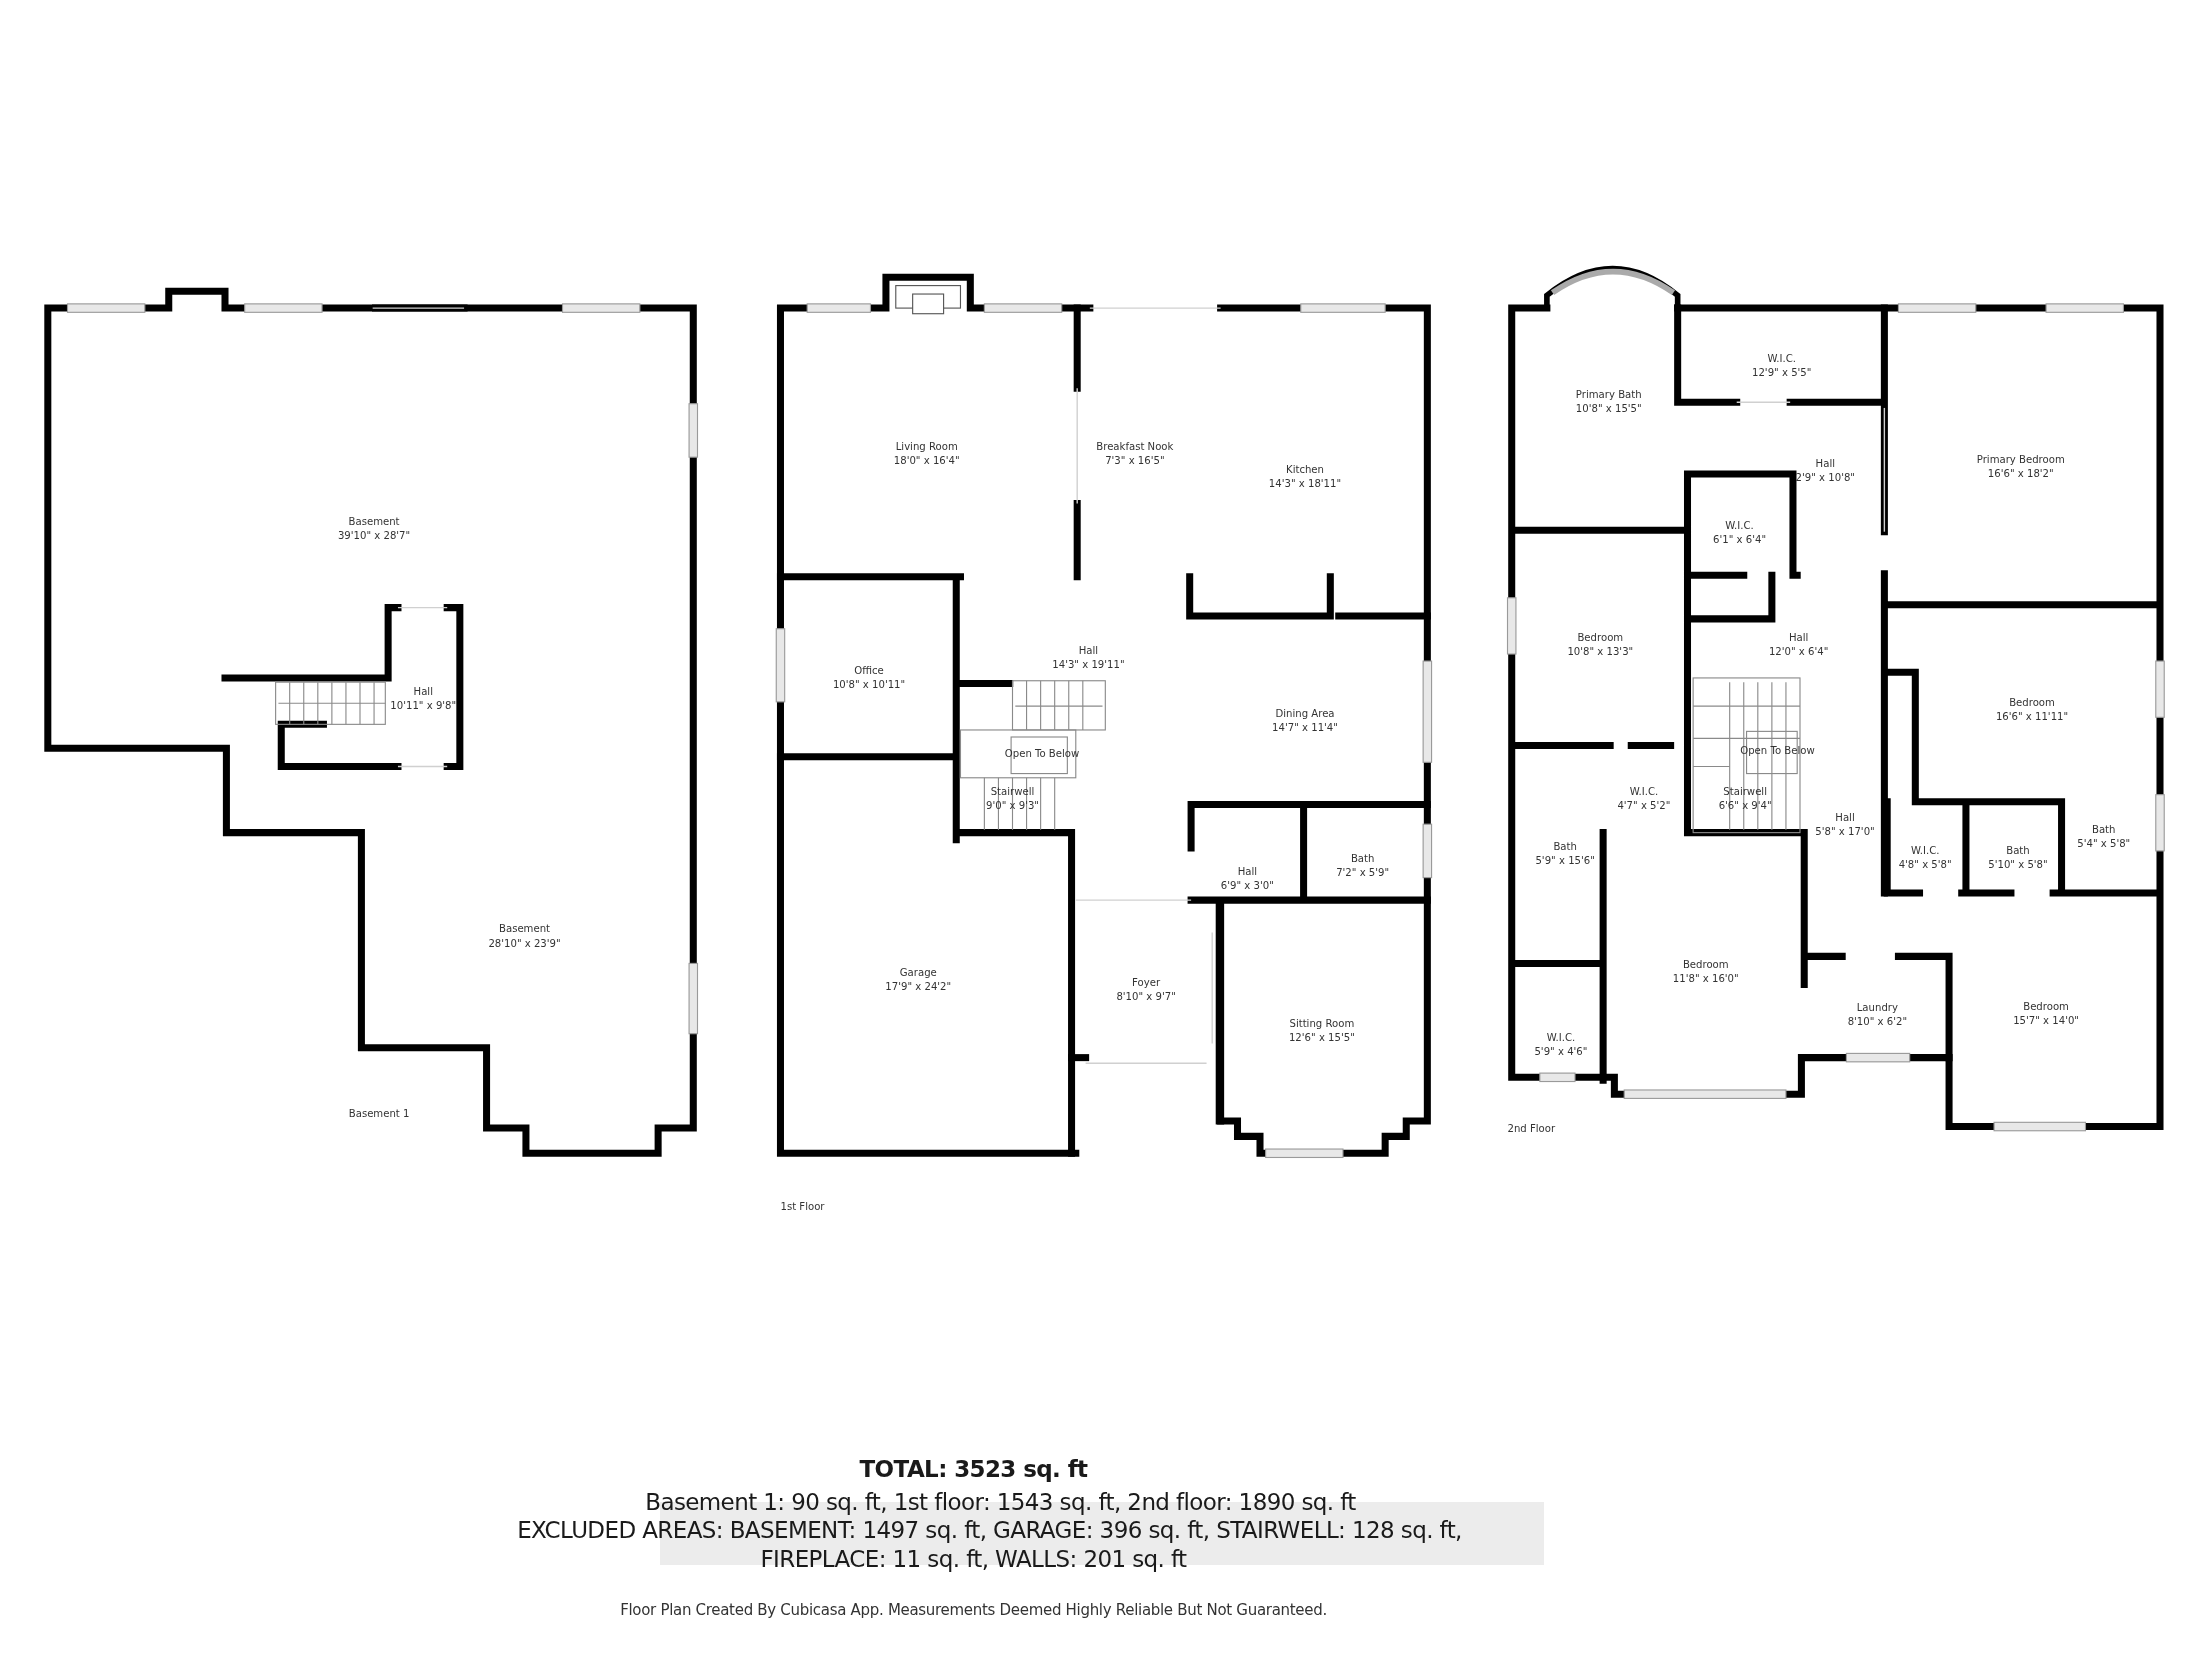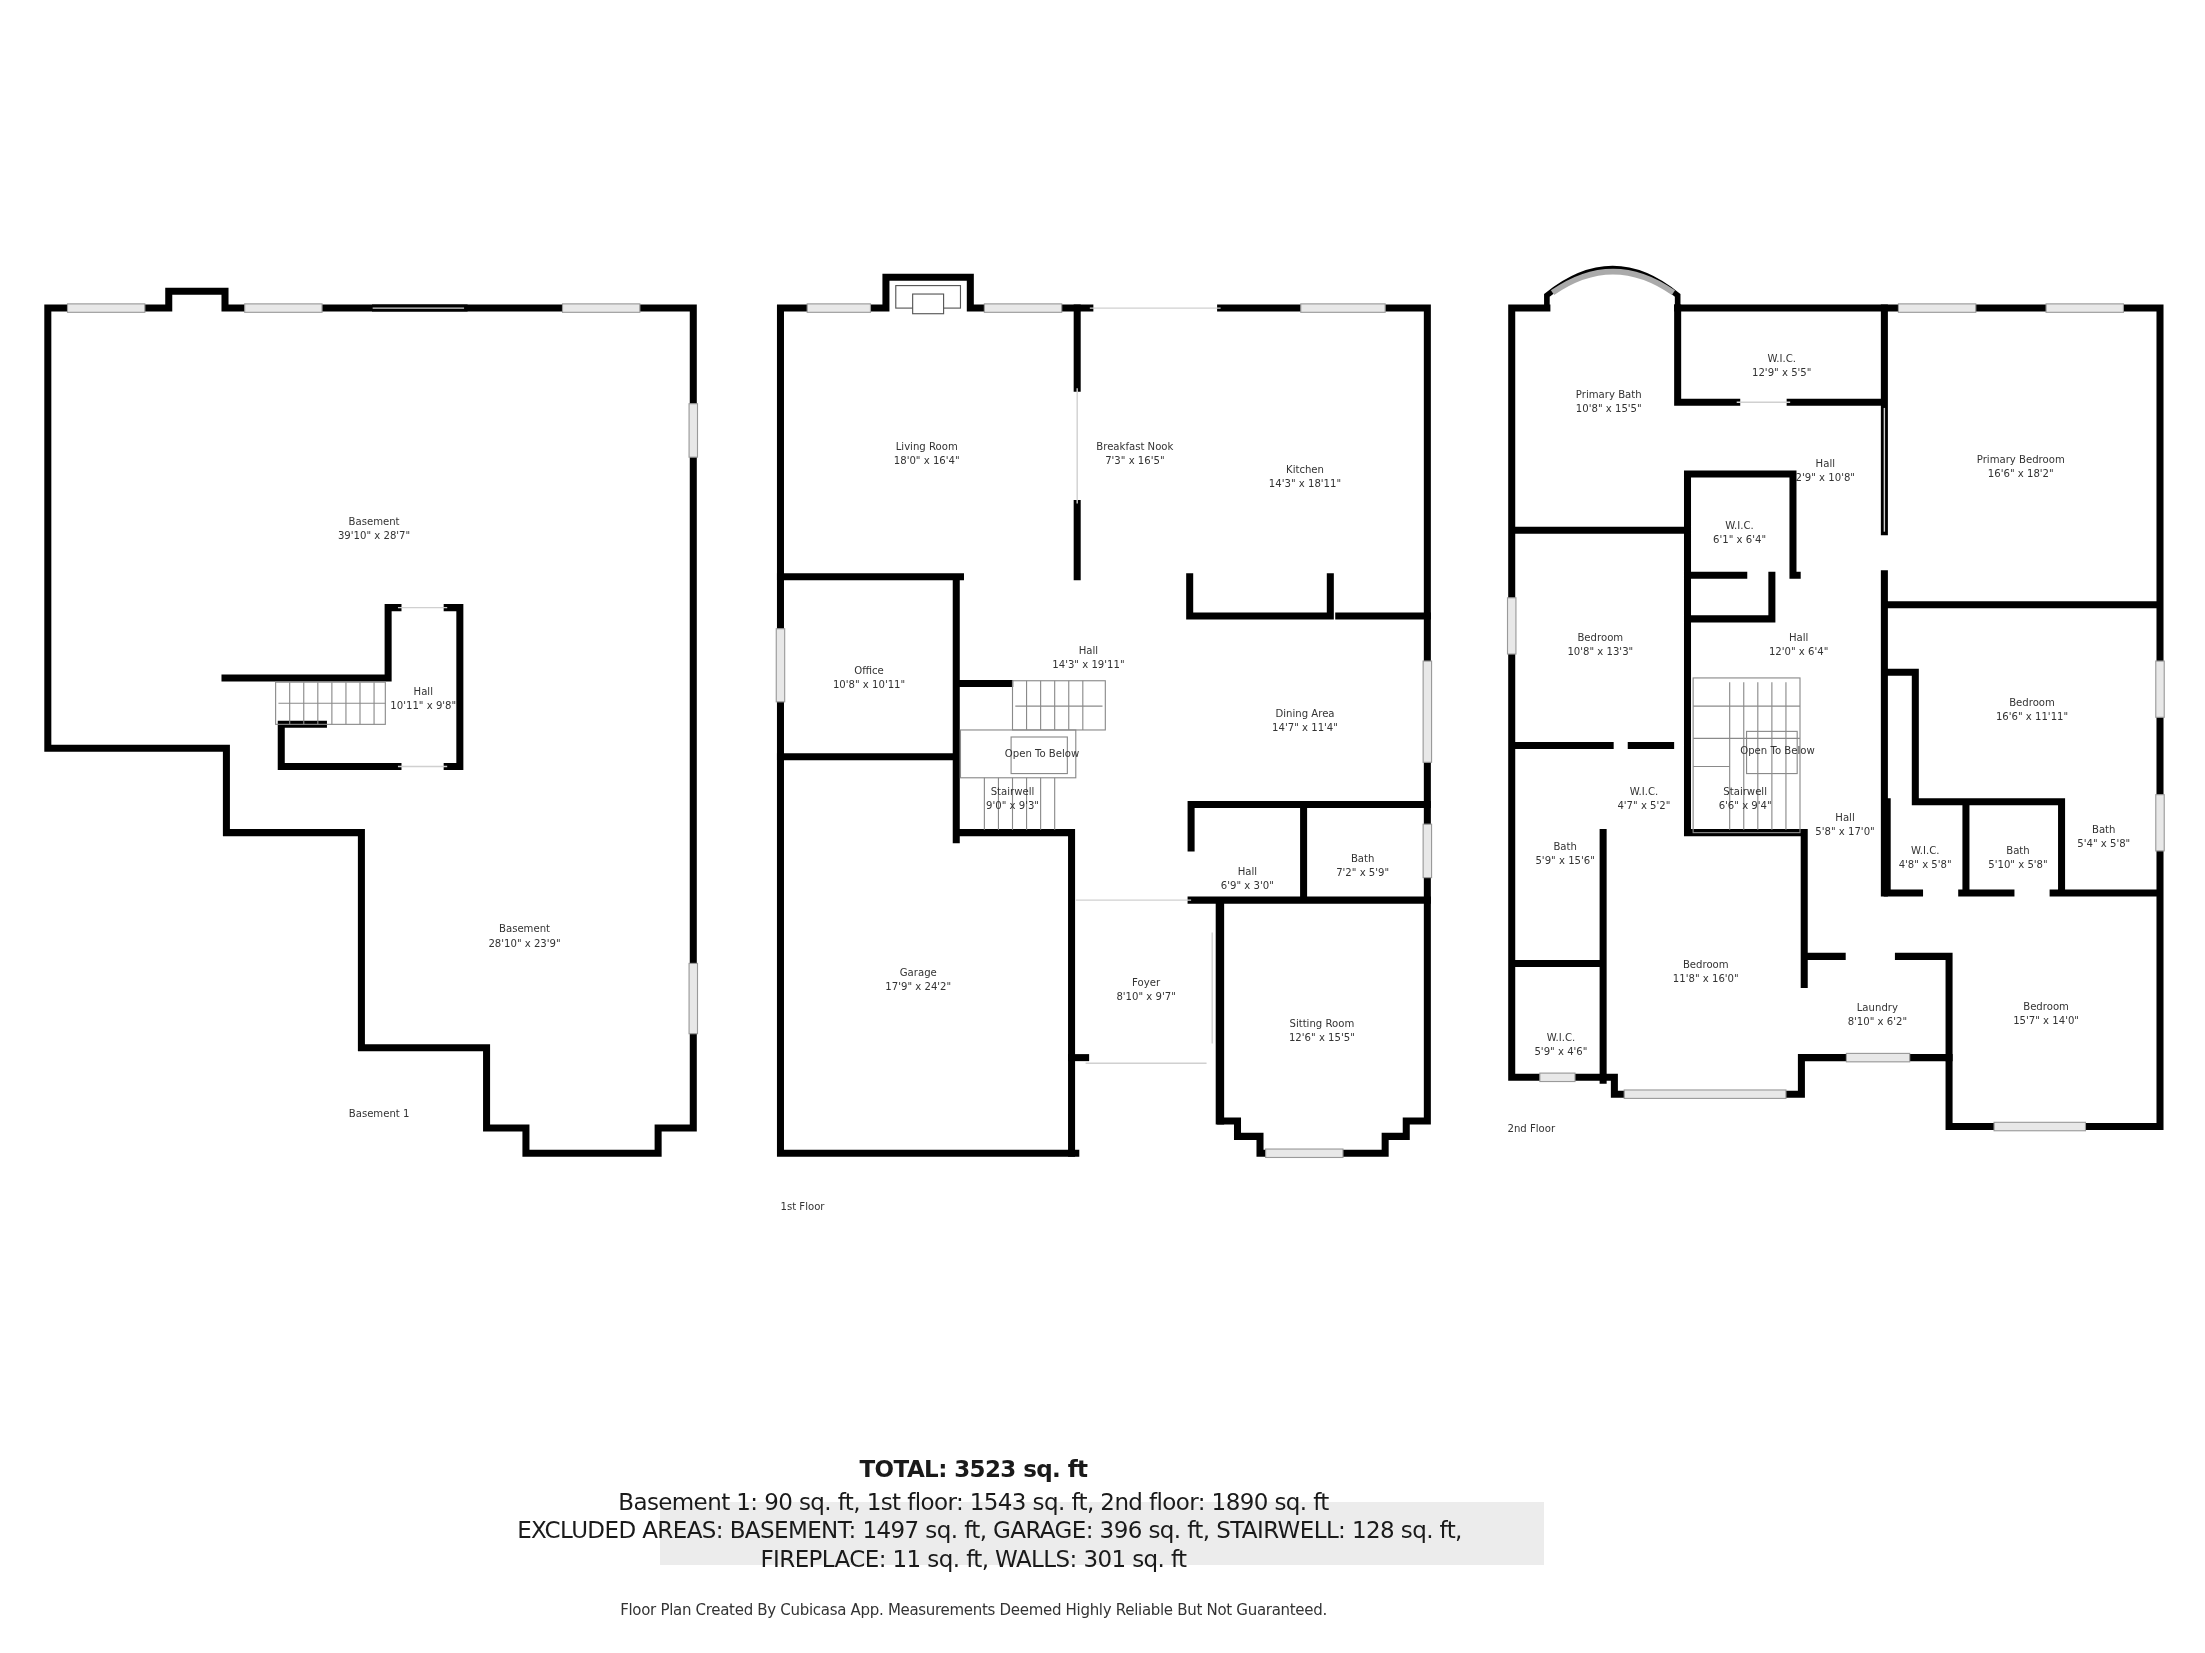--- a/index.html
+++ b/index.html
@@ -6,21 +6,21 @@
   body { width: 2205px; height: 1654px; overflow: hidden; position: relative; font-family: "DejaVu Sans", sans-serif; }
   #plan { position: absolute; left: 0; top: 0; width: 2205px; height: 1654px; }
   .wall { fill: none; stroke: #000; stroke-width: 5; stroke-linecap: square; stroke-linejoin: miter; }
   .opening { stroke: #d0d0d0; stroke-width: 1; fill: none; }
   .window { fill: #e8e8e8; stroke: #9a9a9a; stroke-width: 0.8; }
   .stair { fill: none; stroke: #8a8a8a; stroke-width: 0.8; }
   .room-name, .room-dim { font-family: "DejaVu Sans", sans-serif; fill: #333; font-size: 7.2px; text-anchor: middle; }
   .floor-label { font-family: "DejaVu Sans", sans-serif; fill: #333; font-size: 7.2px; }
   .summary { position: absolute; left: 0; width: 1947px; text-align: center; font-family: "DejaVu Sans", sans-serif; color: #1a1a1a; }
   #total { top: 1456px; font-size: 23px; font-weight: bold; letter-spacing: -0.6px; }
-  #line1 { top: 1489px; font-size: 23px; letter-spacing: -0.6px; }
+  #line1 { top: 1489px; font-size: 23px; letter-spacing: -0.6px; margin-left: 27px; }
   #line2 { top: 1517px; font-size: 23px; letter-spacing: -0.6px; margin-left: 16px; }
   #line3 { top: 1546px; font-size: 23px; letter-spacing: -0.6px; }
   #disclaimer { top: 1601px; font-size: 15px; color: #333; letter-spacing: -0.3px; text-align: center; }
   #watermark { position: absolute; left: 660px; top: 1502px; width: 884px; height: 63px; background: rgba(200,200,200,0.35); }
 </style>
 </head>
 <body>
 
 <svg id="plan" viewBox="0 0 1568 1176" xmlns="http://www.w3.org/2000/svg">
 
@@ -207,15 +207,15 @@
     <text class="room-name" x="1110" y="740">W.I.C.</text>
     <text class="room-dim" x="1110" y="750">5'9" x 4'6"</text>
     <text class="floor-label" x="1072" y="805">2nd Floor</text>
   </g>
 </svg>
 
 <div id="watermark"></div>
 <div id="total" class="summary">TOTAL: 3523 sq. ft</div>
 <div id="line1" class="summary">Basement 1: 90 sq. ft, 1st floor: 1543 sq. ft, 2nd floor: 1890 sq. ft</div>
 <div id="line2" class="summary">EXCLUDED AREAS: BASEMENT: 1497 sq. ft, GARAGE: 396 sq. ft, STAIRWELL: 128 sq. ft,</div>
-<div id="line3" class="summary">FIREPLACE: 11 sq. ft, WALLS: 301 sq. ft</div>
+<div id="line3" class="summary">FIREPLACE: 11 sq. ft, WALLS: 201 sq. ft</div>
 <div id="disclaimer" class="summary">Floor Plan Created By Cubicasa App. Measurements Deemed Highly Reliable But Not Guaranteed.</div>
 
 
 </body></html>

